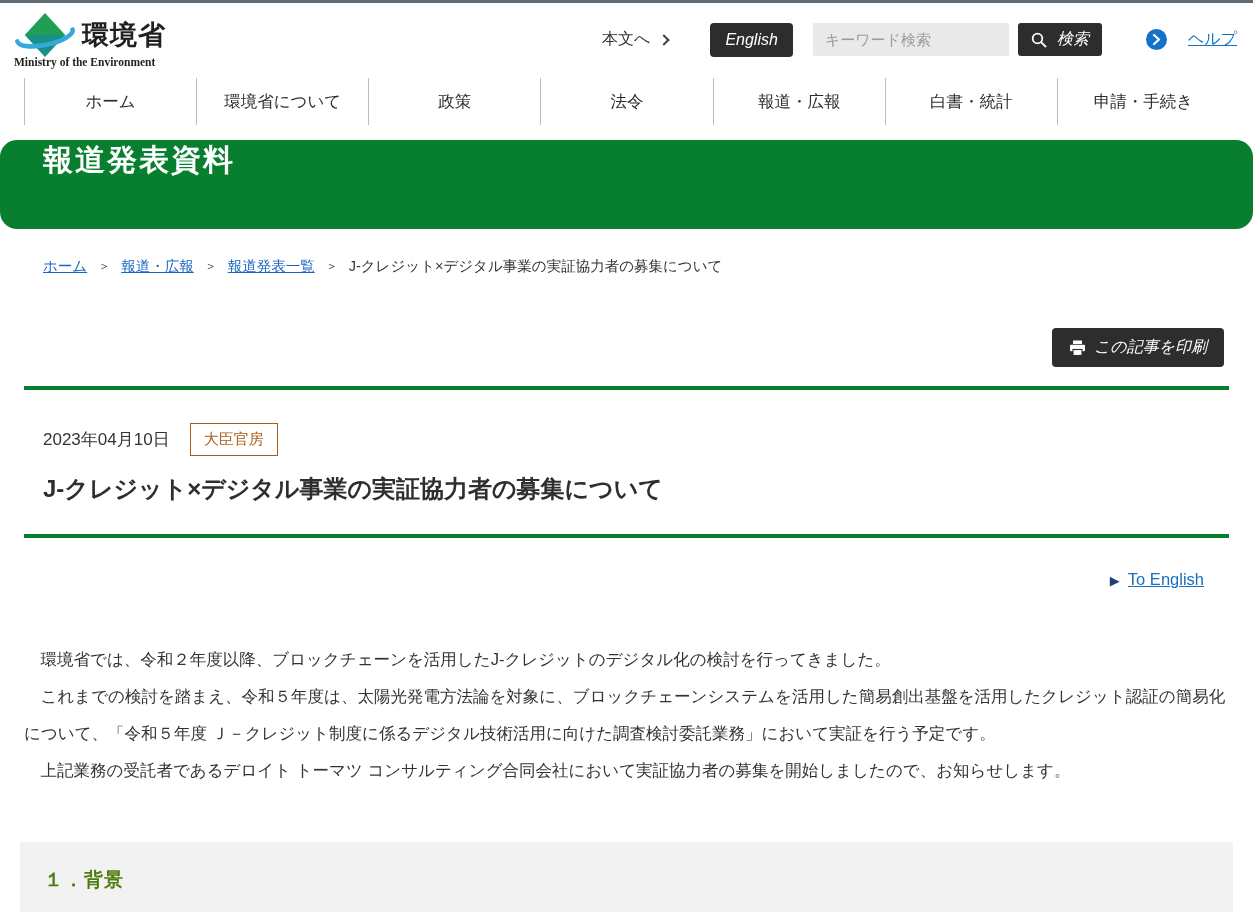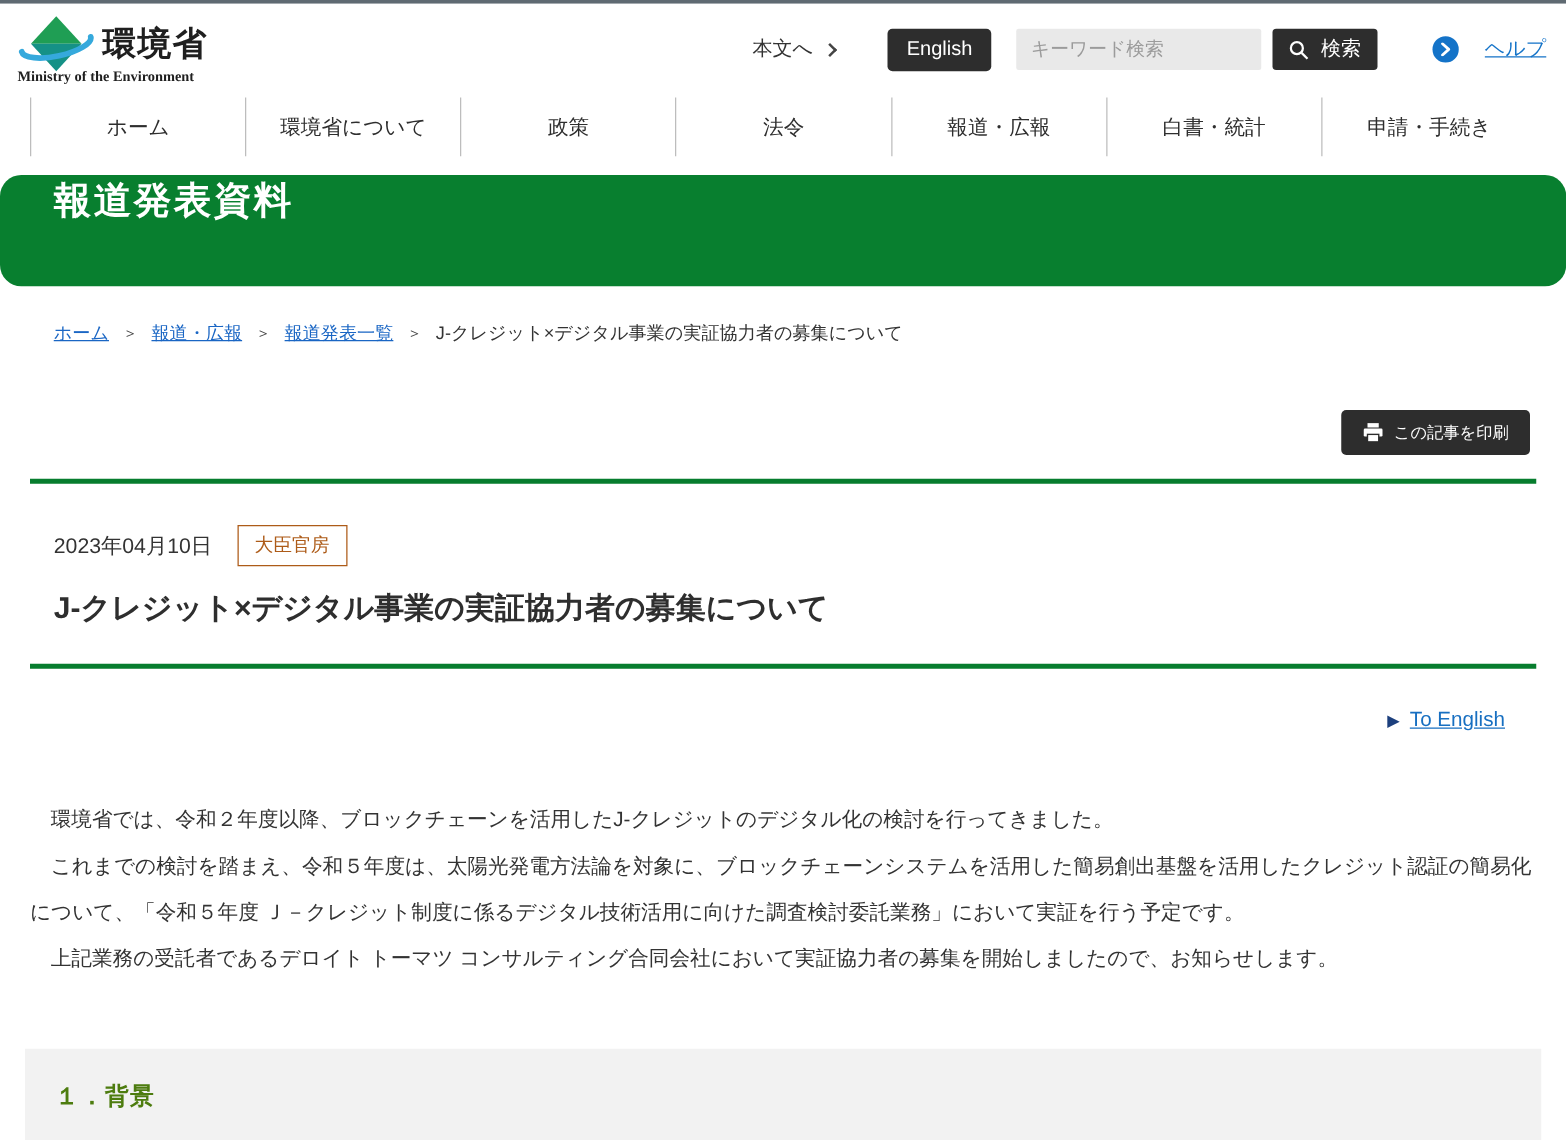--- a/index.html
+++ b/index.html
@@ -12,21 +12,21 @@
   .header { display: flex; align-items: center; height: 73px; padding: 0 16px 0 14px; background: #fff; }
   .logo { display: flex; flex-direction: column; cursor: default; }
   .logo-row { display: flex; align-items: center; gap: 6px; }
   .logo-mark { width: 62px; height: 46px; }
   .logo-title { font-size: 27px; font-weight: 600; color: #1f1f1f; letter-spacing: 1px; }
   .logo-sub { font-family: "Liberation Serif", "DejaVu Serif", serif; font-size: 11.5px; font-weight: bold; color: #1f1f1f; margin-top: -2px; }
   .header-right { margin-left: auto; display: flex; align-items: center; }
   .skip-link { font-size: 16px; color: #333; text-decoration: none; display: inline-flex; align-items: center; gap: 10px; }
   .skip-chevron { display: inline-block; width: 8px; height: 8px; border-top: 2px solid #444; border-right: 2px solid #444; transform: rotate(45deg); }
   .btn-dark { background: #2d2d2d; color: #fff; border: none; border-radius: 4px; font-size: 16px;
-    font-family: inherit; cursor: pointer; }
+    font-family: inherit; cursor: pointer; font-style: italic; }
   .btn-english { padding: 8px 15px; margin-left: 42px; }
   .search-box { display: flex; align-items: center; margin-left: 20px; }
   .search-input { width: 196px; height: 33px; background: #e9e9e9; border: none; border-radius: 2px;
     padding: 0 12px; font-size: 15px; font-family: inherit; color: #333; }
   .search-input::placeholder { color: #9b9b9b; }
   .btn-search { height: 33px; padding: 0 13px; margin-left: 9px; border-radius: 3px;
     display: inline-flex; align-items: center; gap: 10px; }
   .help { display: inline-flex; align-items: center; gap: 21px; margin-left: 12px;
     font-size: 16px; color: #1473c8; text-decoration: underline; padding-left: 32px; }
   .help-circle { width: 21px; height: 21px; border-radius: 50%; background: #1473c8;
@@ -43,21 +43,21 @@
   .banner-title { color: #fff; font-size: 30px; font-weight: 600; letter-spacing: 2px; }
 
   
   .breadcrumb { margin: 28px 24px 0; padding-left: 19px; font-size: 14.5px; display: flex; align-items: center; flex-wrap: wrap; }
   .breadcrumb a { color: #1a66c4; text-decoration: underline; }
   .crumb-sep { margin: 0 11px; color: #444; font-size: 12px; }
   .crumb-current { color: #333; }
 
   
   .print-row { margin: 52px 29px 0 24px; text-align: right; }
-  .btn-print { padding: 9px 17px; border-radius: 4px; font-size: 13px;
+  .btn-print { padding: 9px 17px; border-radius: 4px; font-size: 16px;
     display: inline-flex; align-items: center; gap: 8px; }
   .green-rule { height: 4px; background: #077d2e; margin: 19px 24px 0; }
   .meta-row { display: flex; align-items: center; gap: 20px; margin: 33px 24px 0; padding-left: 19px; }
   .date { font-size: 17px; color: #333; }
   .badge { border: 1px solid #ad5b18; color: #ad5b18; font-size: 15px; padding: 6px 13px; background: #fff; }
   .article-title { margin: 17px 24px 0; padding-left: 19px; font-size: 24px; font-weight: bold; color: #2e2e2e; }
   .rule-under-title { margin-top: 29px; }
   .to-english-row { margin: 32px 49px 0 24px; text-align: right; font-size: 16.5px; }
   .to-english-tri { color: #1c3f7d; font-size: 13px; margin-right: 8px; }
   .to-english-row a { color: #176fc1; text-decoration: underline; }

